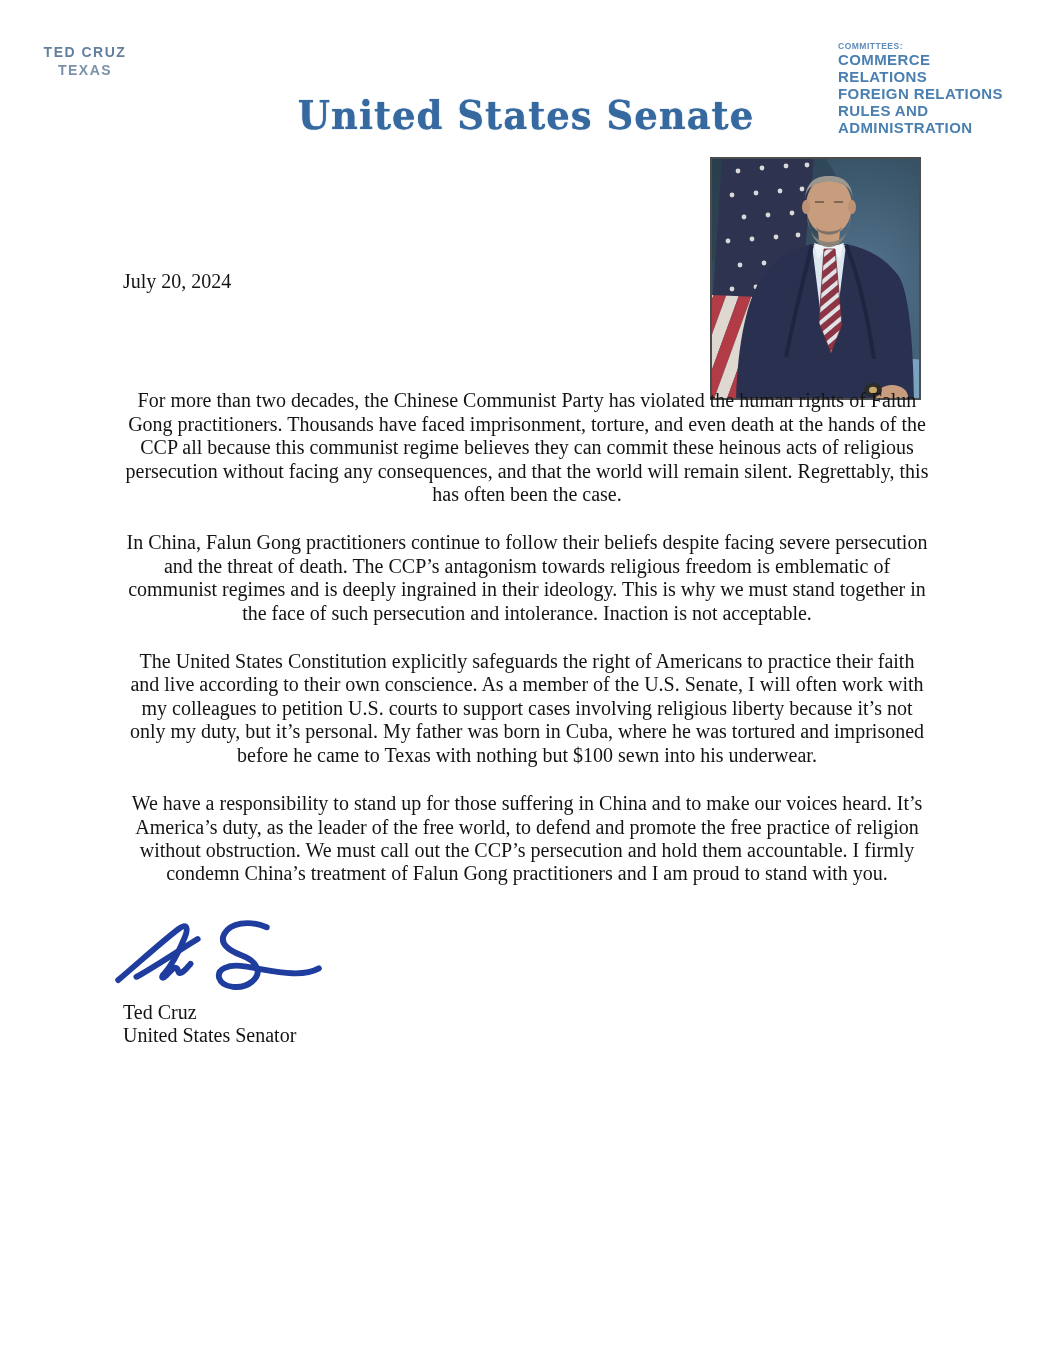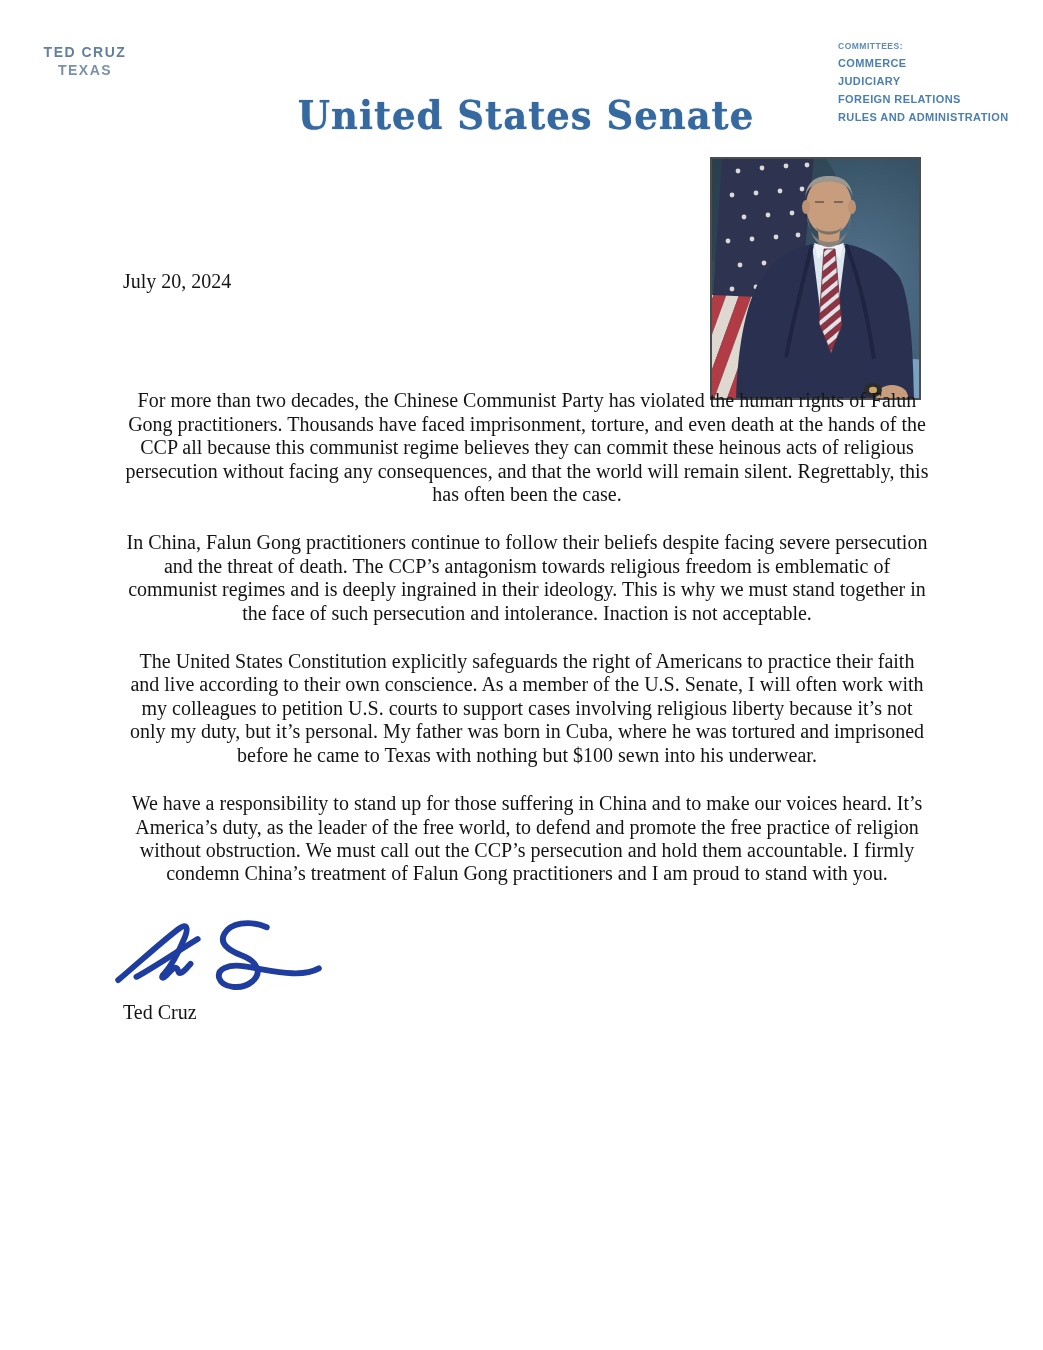--- a/index.html
+++ b/index.html
@@ -22,21 +22,21 @@
     color:#36699f; font-family:"DejaVu Serif", serif; font-weight:bold;
     font-size:37px; letter-spacing:1px; transform:scaleY(1.04);
     text-shadow:0 0 1px #36699f;
   }
 
   .committees {
     position:absolute; top:41px; left:838px; width:196px; text-align:left;
     color:#4a7fb0; font-family:"Liberation Sans", sans-serif;
   }
   .committees-label { font-size:8.5px; font-weight:bold; letter-spacing:0.5px; color:#5e8cb8; }
-  .committee { font-size:11px; font-weight:bold; letter-spacing:0.4px; margin-top:6px; color:#4a7fb0; }
+  .committee { font-size:15px; font-weight:bold; letter-spacing:0.4px; margin-top:0; color:#4a7fb0; }
 
   
   .photo { position:absolute; left:710px; top:157px; width:211px; height:243px; }
   .photo svg { display:block; }
 
   
   .body { position:absolute; left:123px; top:270px; width:808px; font-size:20px; line-height:23.4px; }
   .body p { margin:0; }
   .date       { margin:0 0 96px 0 !important; }
   .salutation { margin:0 0 20px 0 !important; }
@@ -53,21 +53,21 @@
   <div class="sender">
     <div class="sender-name">TED CRUZ</div>
     <div class="sender-state">TEXAS</div>
   </div>
 
   <div class="senate-title">United States Senate</div>
 
   <div class="committees">
     <div class="committees-label">COMMITTEES:</div>
     <div class="committee">COMMERCE</div>
-    <div class="committee">JUDICIARY</div>
+    <div class="committee">RELATIONS</div>
     <div class="committee">FOREIGN RELATIONS</div>
     <div class="committee">RULES AND ADMINISTRATION</div>
   </div>
 
   <div class="photo">
     <svg width="211" height="243" viewBox="0 0 211 243" xmlns="http://www.w3.org/2000/svg">
       <defs>
         <radialGradient id="bgGrad" cx="72%" cy="52%" r="85%">
           <stop offset="0%" stop-color="#557590"></stop>
           <stop offset="55%" stop-color="#3b576b"></stop>
@@ -180,15 +180,16 @@
       <svg width="215" height="86" viewBox="0 0 330 130" xmlns="http://www.w3.org/2000/svg">
         <g fill="none" stroke="#1e3d9e" stroke-width="9" stroke-linecap="round" stroke-linejoin="round">
           <path d="M8,105 C40,78 86,36 103,25 C113,18 116,25 110,40 C100,64 88,85 78,96 C73,101 76,104 82,98 C89,91 94,83 98,87 C101,90 99,95 104,94 C109,93 114,86 119,80"></path>
           <path d="M36,100 C62,86 97,62 130,42"></path>
           <path d="M236,24 C208,12 180,18 171,34 C163,48 176,59 197,67 C221,76 230,93 214,107 C197,121 168,117 163,102 C159,88 177,80 202,84 C243,90 287,103 316,87"></path>
         </g>
       </svg>
     </div>
 
     <p class="sig-name">Ted Cruz</p>
+    <p class="sig-title">United States Senator</p>
   </div>
 
 </div>
 
 </body></html>

